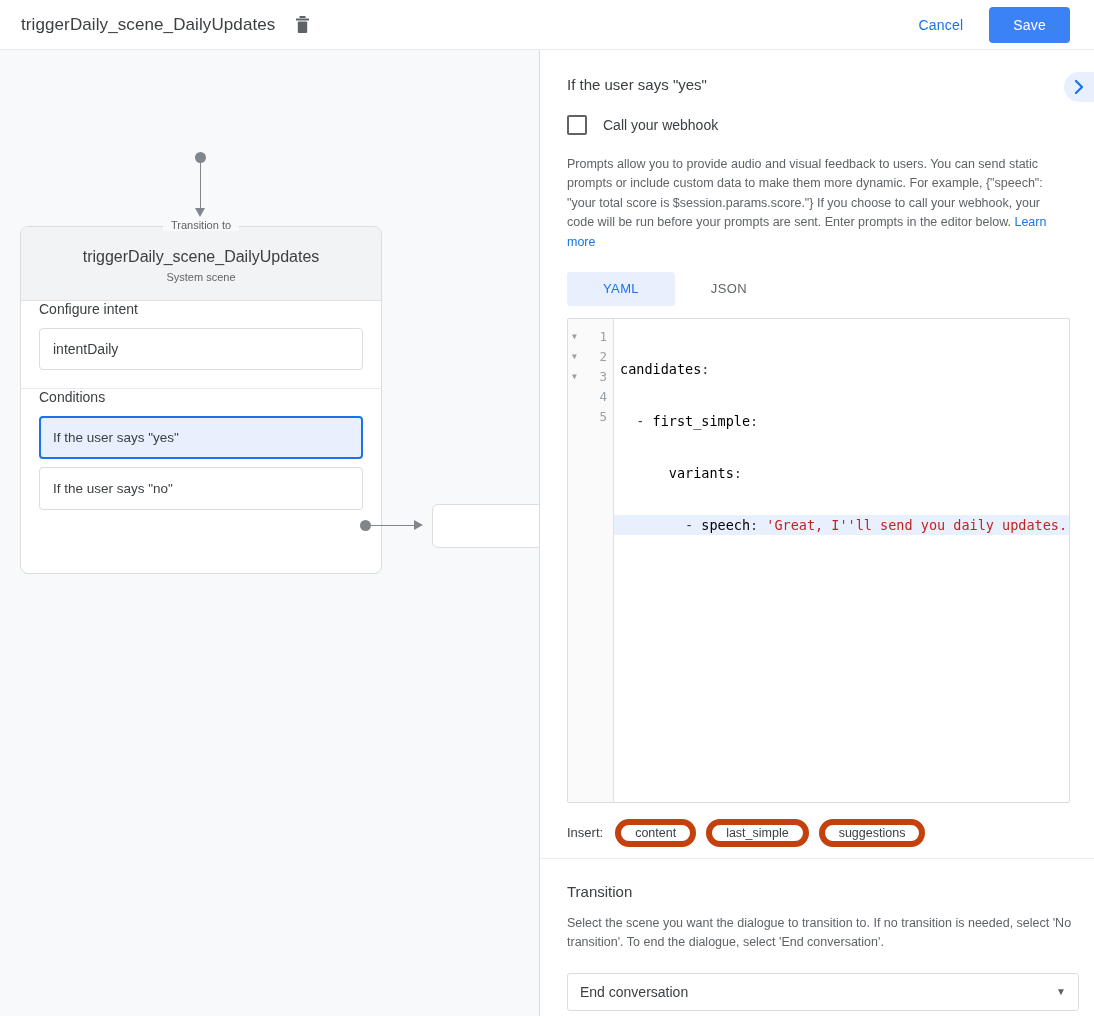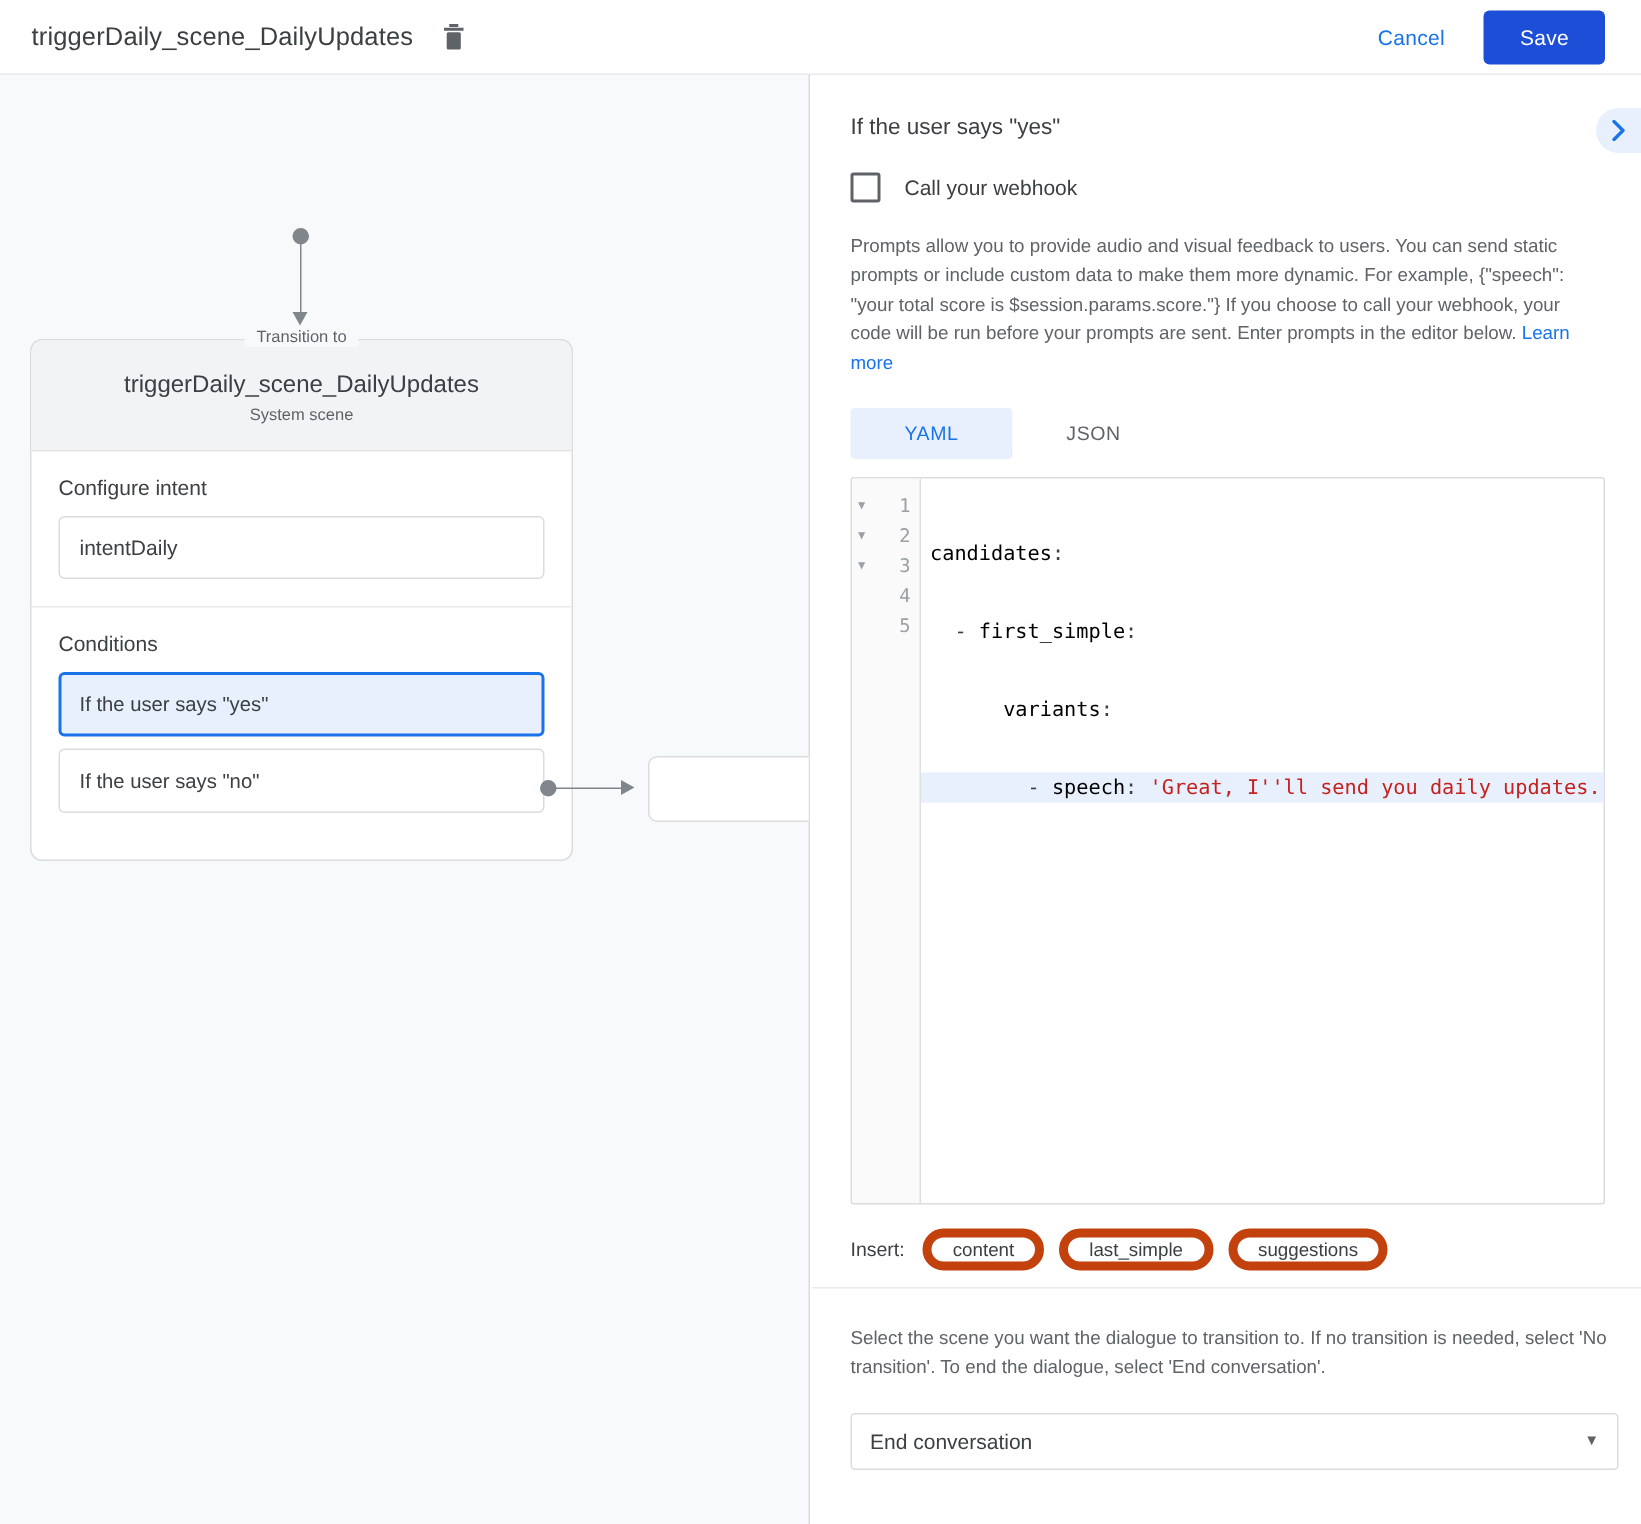--- a/index.html
+++ b/index.html
@@ -27,21 +27,21 @@
     cursor: pointer; background: none; border: none; padding: 0;
   }
   .topbar-actions {
     margin-left: auto; display: flex; align-items: center; gap: 16px; margin-right: 24px;
   }
   .cancel-link {
     color: #1a73e8; font-size: 14px; font-weight: 500; background: none;
     border: none; cursor: pointer; padding: 8px 10px; letter-spacing: .2px;
   }
   .save-btn {
-    background: #1d4ed8; color: #fff; border: none; border-radius: 4px;
+    background: #3b82f6; color: #fff; border: none; border-radius: 4px;
     font-size: 14px; font-weight: 500; padding: 0 24px; height: 36px;
     cursor: pointer; letter-spacing: .2px; font-family: inherit;
   }
 
   
   .canvas {
     position: absolute; left: 0; top: 50px; width: 540px; height: 966px;
     background: #f8f9fa; border-right: 1px solid #dadce0; overflow: hidden;
   }
   .fieldset {
@@ -82,21 +82,21 @@
   .node-to-head {
     background: #f1f3f4; border-radius: 7px 7px 0 0;
     border-bottom: 1px solid #e0e0e0; padding: 21px 0 17px;
   }
   .node-to-head .node-title {
     text-align: center; font-size: 16px; color: #3c4043;
   }
   .node-to-head .node-sub {
     text-align: center; font-size: 11px; color: #5f6368; margin-top: 5px;
   }
-  .section { padding: 16px 18px 18px; }
+  .section { padding: 0 18px 18px; }
   .section + .section { border-top: 1px solid #e8eaed; }
   .section-label { font-size: 14px; color: #3c4043; margin-bottom: 11px; }
   .intent-box {
     border: 1px solid #dadce0; border-radius: 4px; height: 42px;
     display: flex; align-items: center; padding: 0 13px;
     font-size: 14px; color: #3c4043; background: #fff; cursor: pointer;
   }
   .cond-item {
     border: 1px solid #dadce0; border-radius: 4px; height: 43px;
     display: flex; align-items: center; padding: 0 13px;
@@ -331,20 +331,21 @@
         <span class="insert-label">Insert:</span>
         <div class="chip">content</div>
         <div class="chip">last_simple</div>
         <div class="chip">suggestions</div>
       </div>
     </div>
 
     <div class="divider"></div>
 
     <div class="trans-sec">
+      <div class="trans-title">Transition</div>
       <p class="desc">Select the scene you want the dialogue to transition to. If no transition is needed, select 'No transition'. To end the dialogue, select 'End conversation'.</p>
       <div class="select">
         <span>End conversation</span>
         <span class="caret">▼</span>
       </div>
     </div>
   </div>
 </div>
 
 </body></html>

